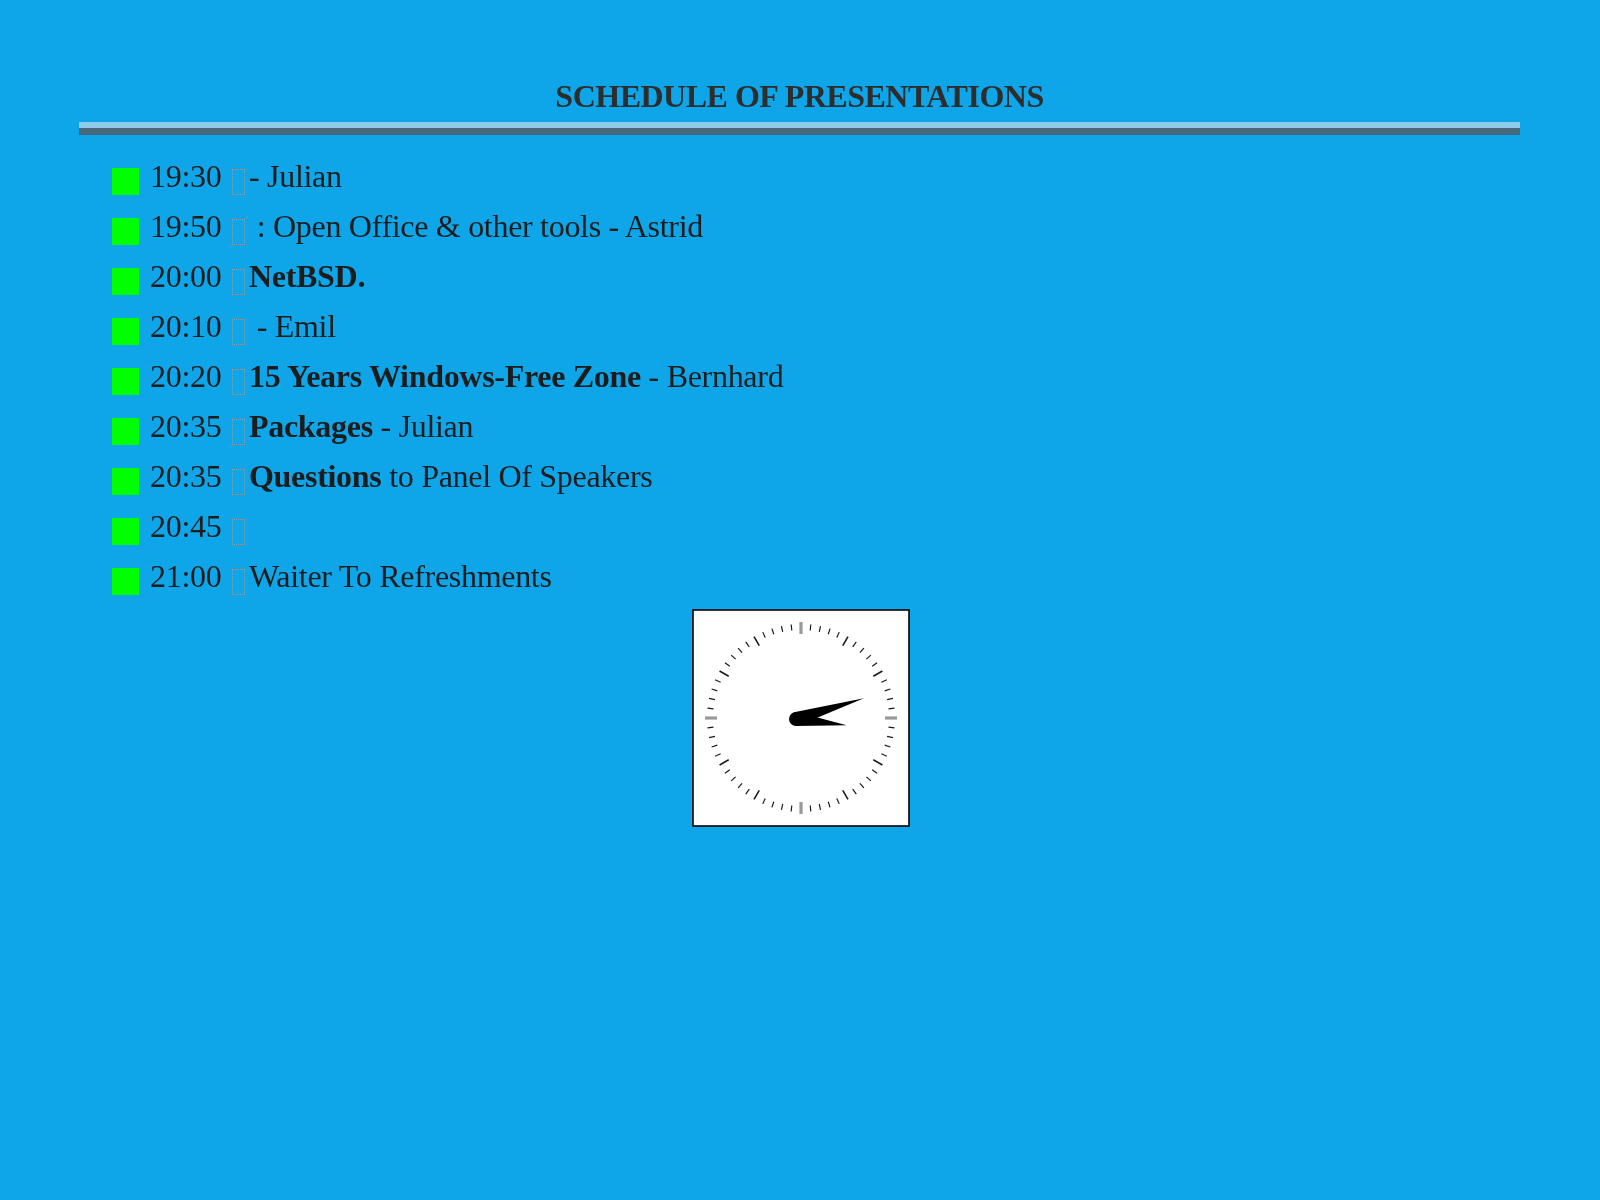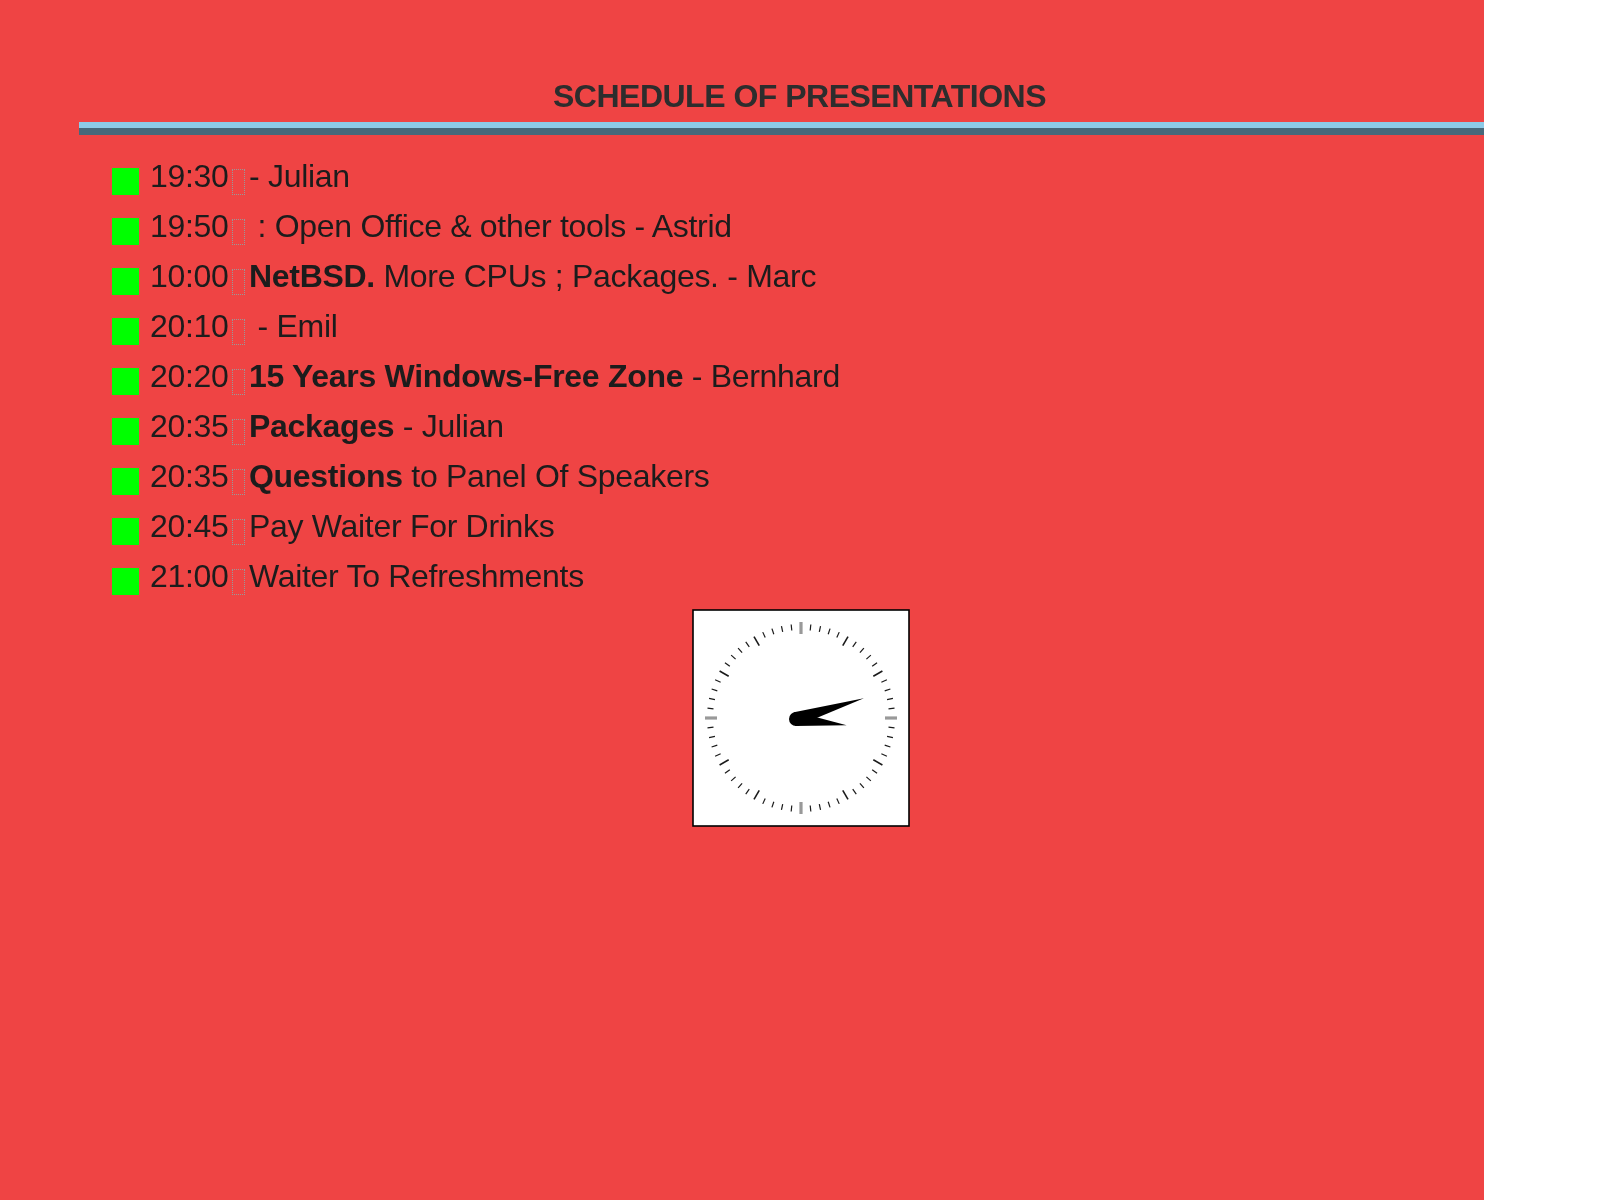--- a/index.html
+++ b/index.html
@@ -1,17 +1,17 @@
 <!DOCTYPE html>
 <html><head>
 <meta charset="utf-8">
 <style>
   html,body{margin:0;padding:0;background:#ffffff;}
-  .slide{position:relative;width:1484px;height:1200px;background:#ef4444;overflow:hidden;
-         font-family:Liberation Sans, sans-serif;}
+  .slide{position:relative;width:1600px;height:1200px;background:#0ea5e9;overflow:hidden;
+         font-family:Liberation Serif, serif;}
 
   .title{position:absolute;left:79px;top:78px;width:1441px;text-align:center;
          font-size:32px;font-weight:bold;color:#2d2d2d;letter-spacing:-0.5px;}
 
   .rule-light{position:absolute;left:79px;top:122px;width:1441px;height:6px;}
   .rule-dark {position:absolute;left:79px;top:128px;width:1441px;height:7px;}
 
   .list{position:absolute;left:112px;top:145px;}
   .row{display:flex;align-items:flex-end;height:50px;font-size:32px;color:#1c1c1c;
        letter-spacing:-0.3px;}
@@ -42,24 +42,23 @@
         <span>- Julian</span>
       </div>
       <div class="row">
         <span class="bullet" style="background: rgb(0, 255, 0);"></span>
         <span class="time">19:50</span>
         <span class="tabbox"></span>
         <span> : Open Office &amp; other tools - Astrid</span>
       </div>
       <div class="row">
         <span class="bullet" style="background: rgb(0, 255, 0);"></span>
-        <span class="time">10:00</span>
+        <span class="time">20:00</span>
         <span class="tabbox"></span>
         <span class="t-bold">NetBSD.</span>
-        <span> More CPUs ; Packages. - Marc</span>
       </div>
       <div class="row">
         <span class="bullet" style="background: rgb(0, 255, 0);"></span>
         <span class="time">20:10</span>
         <span class="tabbox"></span>
         <span> - Emil</span>
       </div>
       <div class="row">
         <span class="bullet" style="background: rgb(0, 255, 0);"></span>
         <span class="time">20:20</span>
@@ -79,21 +78,20 @@
         <span class="time">20:35</span>
         <span class="tabbox"></span>
         <span class="t-bold">Questions</span>
         <span> to Panel Of Speakers</span>
       </div>
       <div class="row">
         <span class="bullet" style="background: rgb(0, 255, 0);"></span>
         <span class="time">20:45</span>
         <span class="tabbox"></span>
         <span class="t-bold"></span>
-        <span>Pay Waiter For Drinks</span>
       </div>
       <div class="row">
         <span class="bullet" style="background: rgb(0, 255, 0);"></span>
         <span class="time">21:00</span>
         <span class="tabbox"></span>
         <span class="t-bold"></span>
         <span>Waiter To Refreshments</span>
       </div>
     </div>
 

